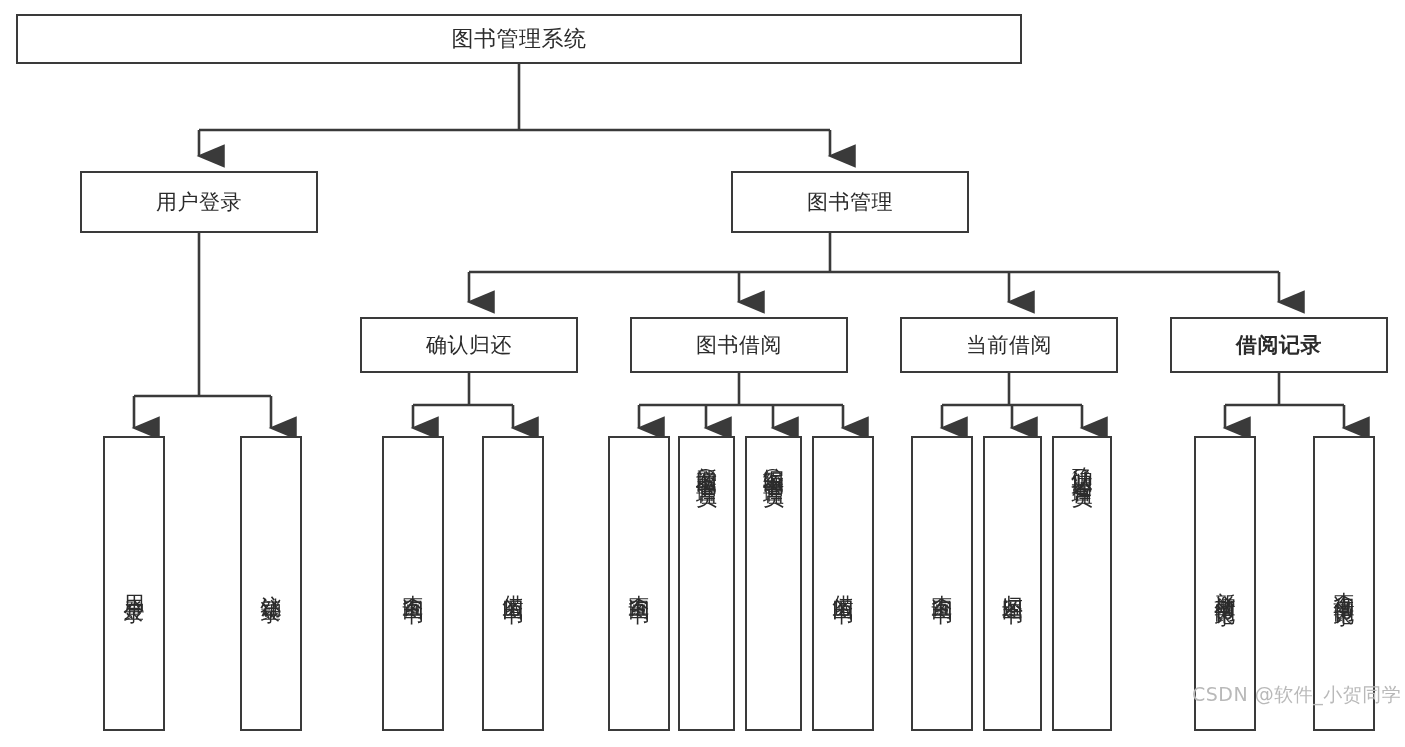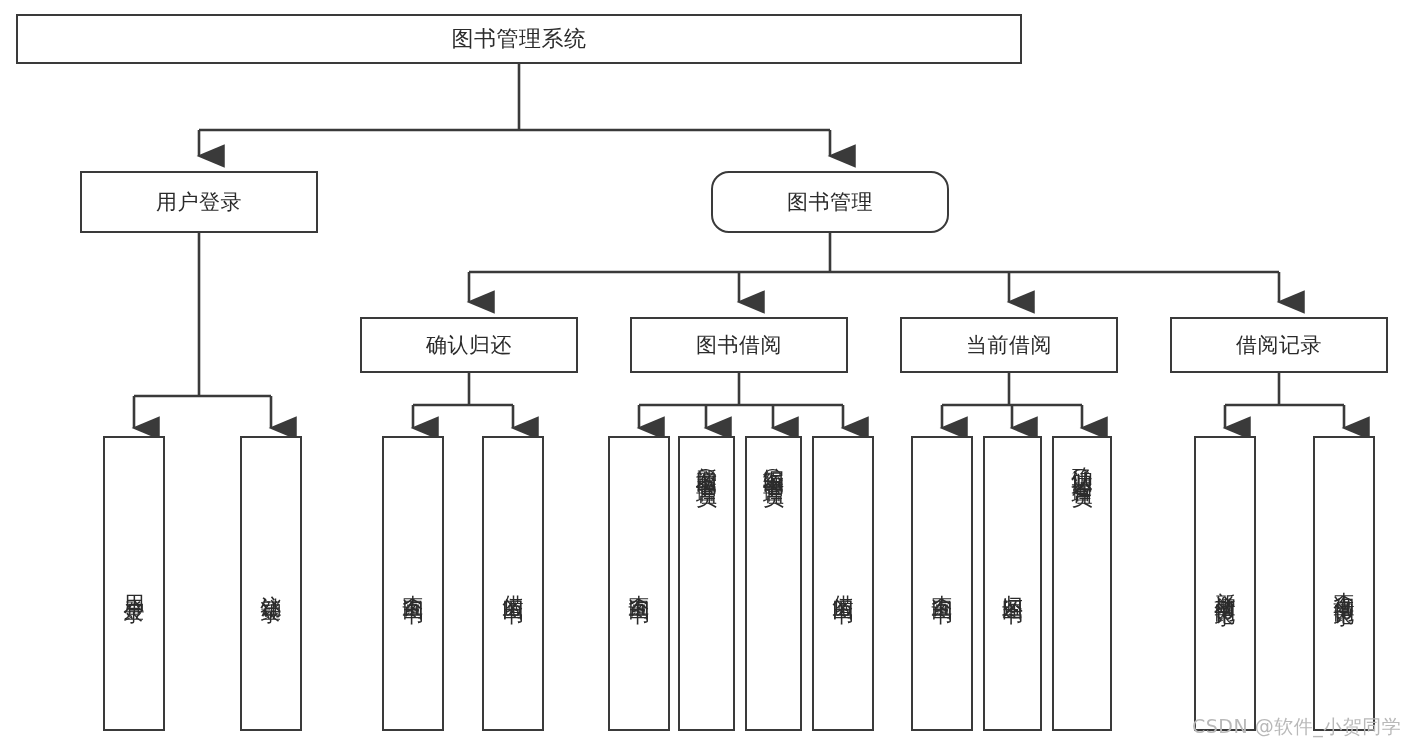--- a/index.html
+++ b/index.html
@@ -136,34 +136,34 @@
     </g>
   </svg>
 
   <div class="node horiz root" style="left:16px; top:14px; width:1006px; height:50px;">
     <span class="node-label">图书管理系统</span>
   </div>
 
   <div class="node horiz" style="left:80px; top:171px; width:238px; height:62px;">
     <span class="node-label">用户登录</span>
   </div>
-  <div class="node horiz" style="left:711px; top:171px; width:238px; height:62px;border-radius:18px;">
+  <div class="node horiz" style="left:731px; top:171px; width:238px; height:62px;">
     <span class="node-label">图书管理</span>
   </div>
 
   <div class="node horiz" style="left:360px; top:317px; width:218px; height:56px;">
     <span class="node-label">确认归还</span>
   </div>
   <div class="node horiz" style="left:900px; top:317px; width:218px; height:56px;">
     <span class="node-label">当前借阅</span>
   </div>
   <div class="node horiz" style="left:630px; top:317px; width:218px; height:56px;">
     <span class="node-label">图书借阅</span>
   </div>
-  <div class="node horiz" style="left:1170px; top:317px; width:218px; height:56px;">
+  <div class="node horiz" style="left:1170px; top:317px; width:218px; height:56px;font-weight:bold;">
     <span class="node-label">借阅记录</span>
   </div>
 
   <div class="node vert centered" style="left:103px; top:436px; width:62px; height:295px;">
     <span class="node-label">用户登录</span>
   </div>
   <div class="node vert centered" style="left:240px; top:436px; width:62px; height:295px;">
     <span class="node-label">注销登录</span>
   </div>
 
@@ -197,15 +197,15 @@
     <span class="node-label">确认归还（管理员）</span>
   </div>
 
   <div class="node vert centered" style="left:1194px; top:436px; width:62px; height:295px;">
     <span class="node-label">新增借阅记录</span>
   </div>
   <div class="node vert centered" style="left:1313px; top:436px; width:62px; height:295px;">
     <span class="node-label">查询借阅记录</span>
   </div>
 
-  <div class="watermark" style="left:1192px; top:714px;">CSDN @软件_小贺同学</div>
+  <div class="watermark" style="left:1192px; top:682px;">CSDN @软件_小贺同学</div>
 
 </div>
 
 </body></html>

